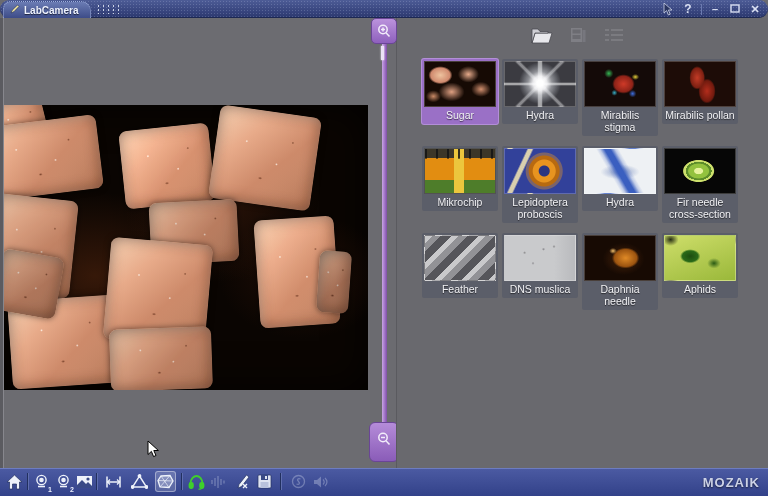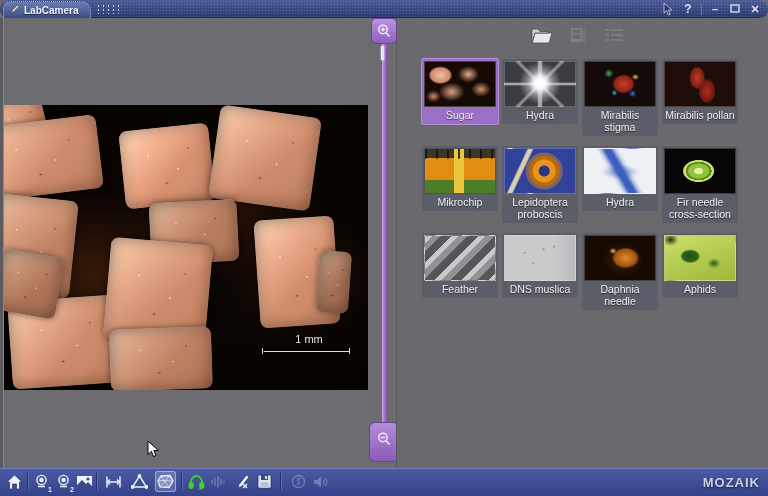--- a/index.html
+++ b/index.html
@@ -226,27 +226,20 @@
     </div>
   <div class="k k10">
       <i></i>
     </div>
   <div class="k k11">
       <i></i>
     </div>
   <div class="k k12">
       <i></i>
     </div>
-  <div class="scalebar">
-    <span>1 mm</span>
-    <div class="bar">
-        <i class="l"></i>
-        <i class="r"></i>
-      </div>
-  </div>
 </div>
 
 <div class="mouse-cursor">
   <svg width="13" height="19" viewBox="0 0 13 19">
       <path d="M1 1 L1 14.5 L4.4 11.4 L6.6 16.6 L9 15.5 L6.8 10.5 L11.4 10.5 Z" fill="#fff" stroke="#000" stroke-width="1"></path>
     </svg>
 </div>
 
 <div class="zoom-in-btn">
   <svg width="16" height="16" viewBox="0 0 16 16" fill="none" stroke="#f2ecfa" stroke-width="1.5">

